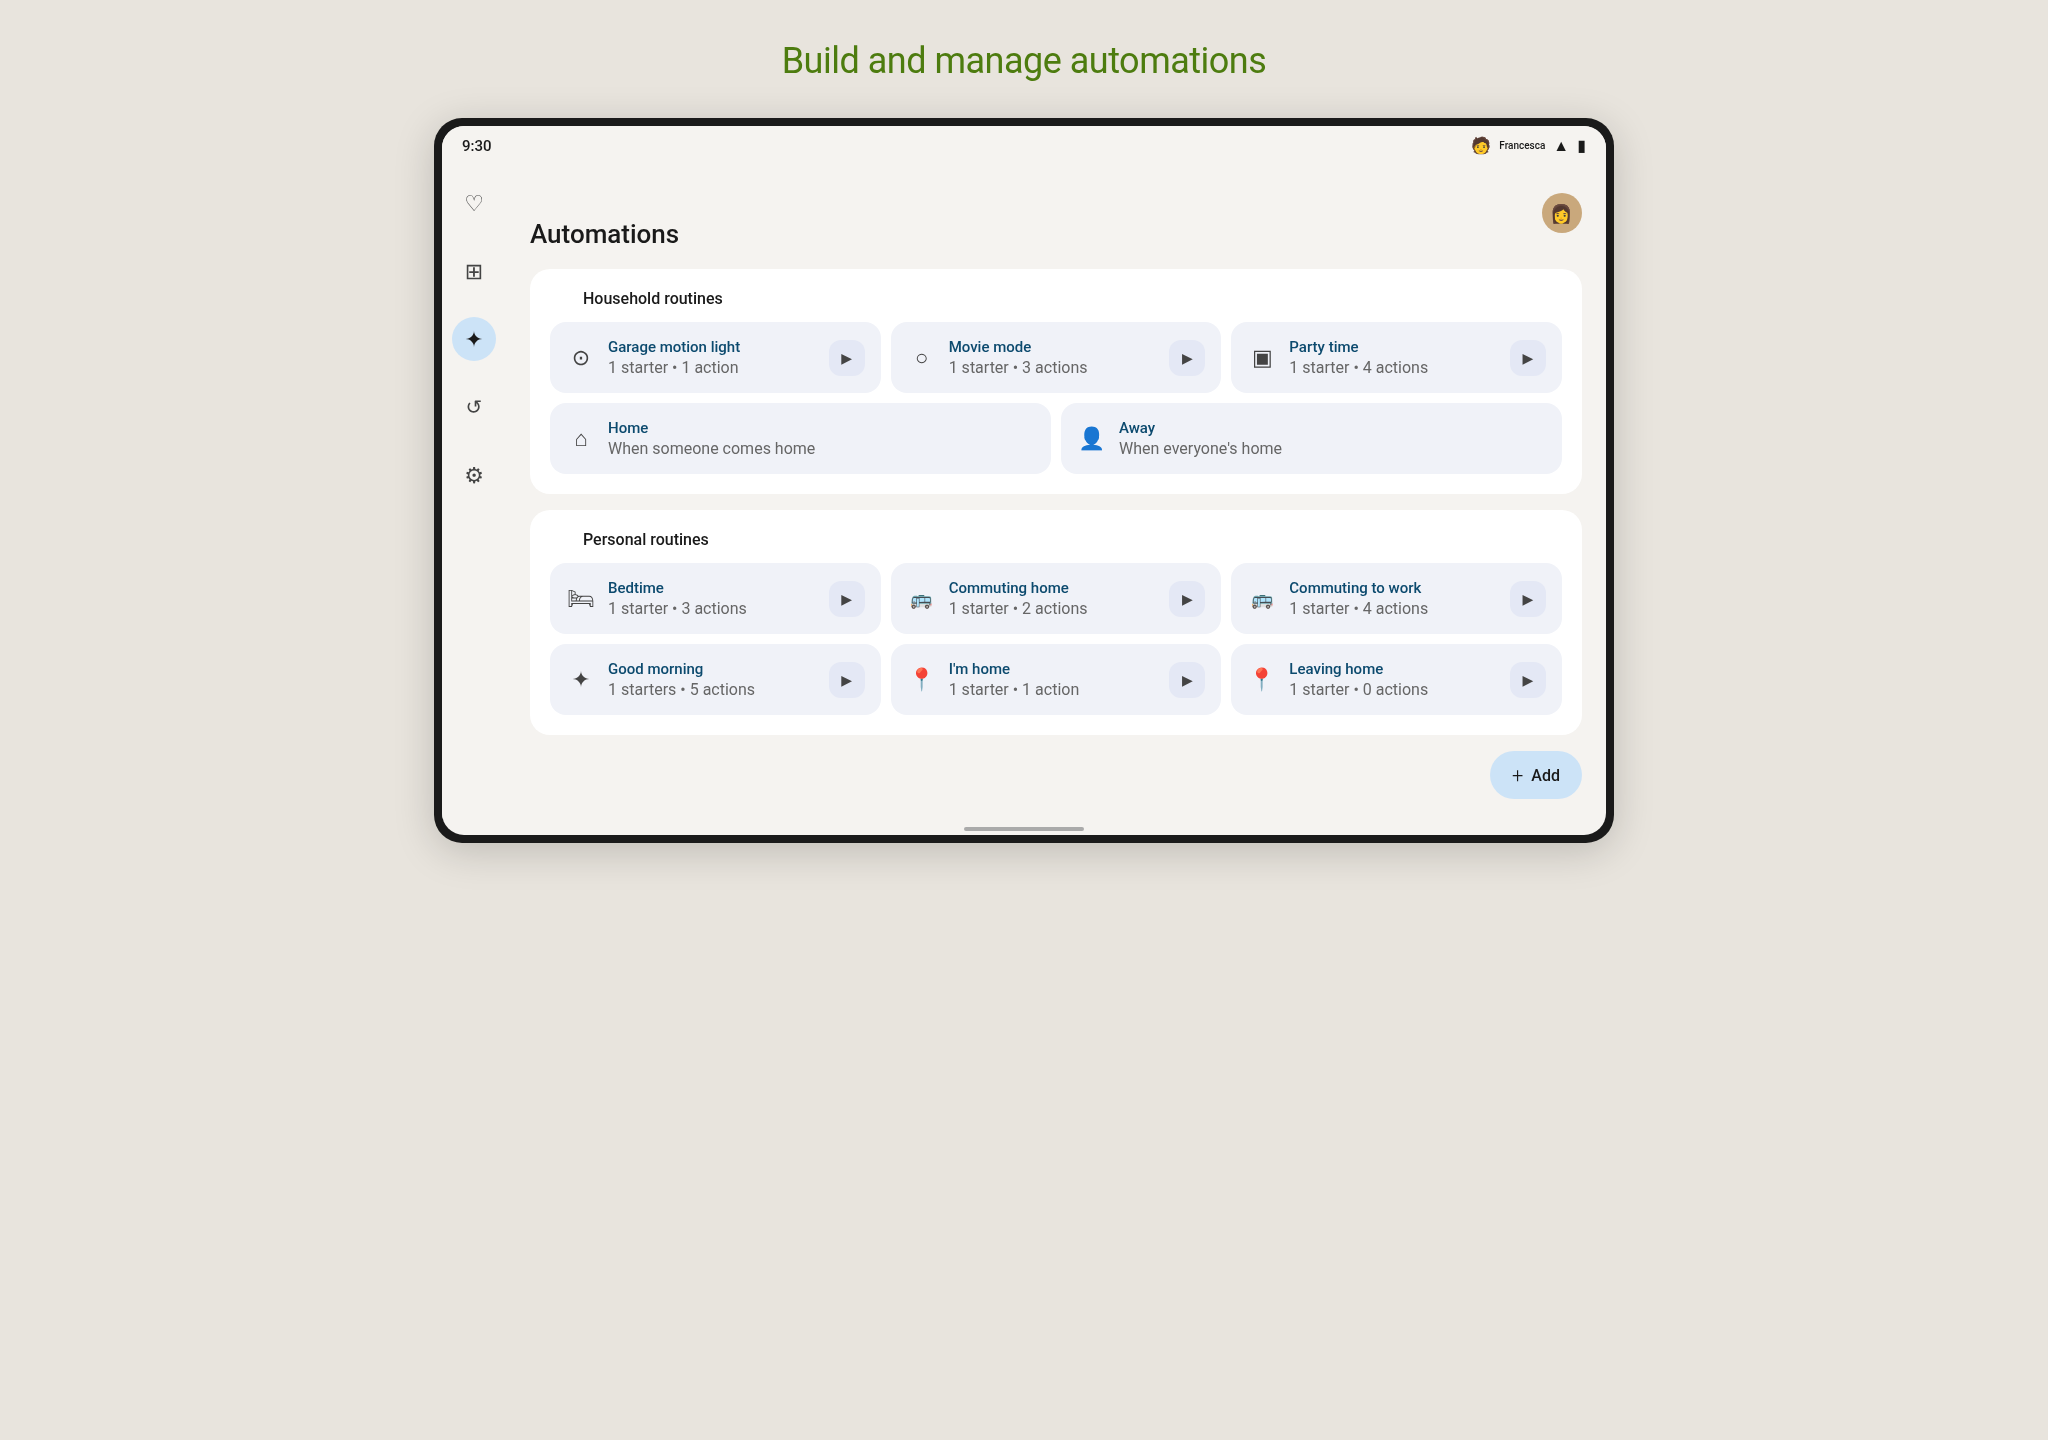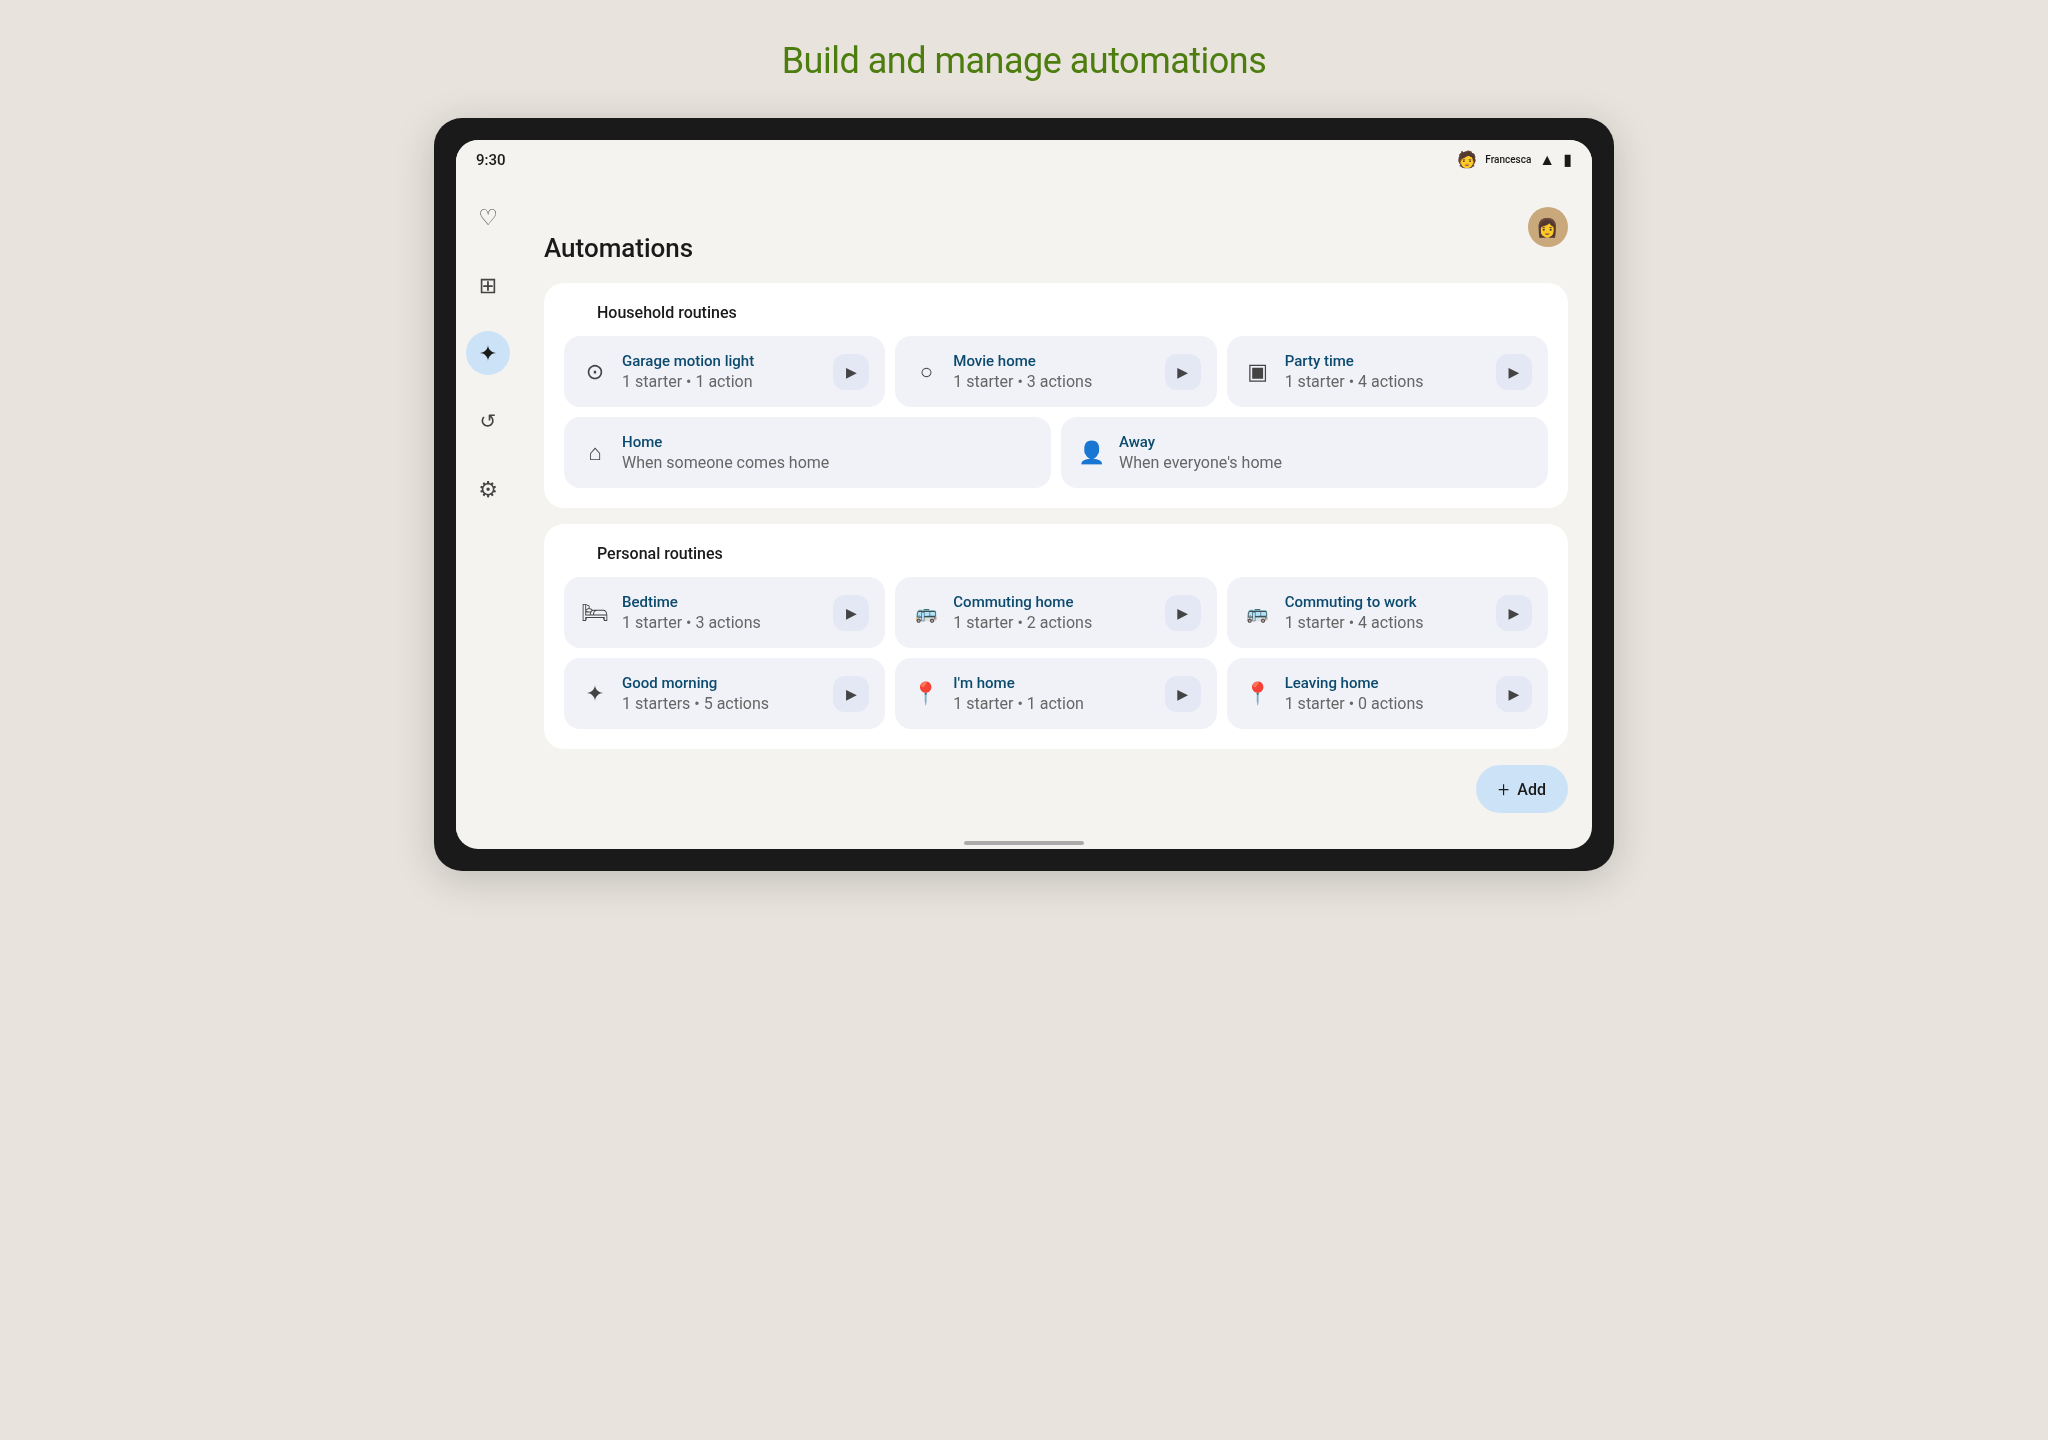--- a/index.html
+++ b/index.html
@@ -15,21 +15,21 @@
     .page-title {
       font-size: 36px;
       font-weight: 400;
       color: #4d7c0f;
       margin-bottom: 36px;
       letter-spacing: -0.5px;
     }
     .device-frame {
       background: #1a1a1a;
       border-radius: 28px;
-      padding: 22px;
+      padding: 8px;
       width: 1180px;
       max-width: 100%;
       box-shadow: 0 8px 40px rgba(0,0,0,0.18);
     }
     .device-screen {
       background: #f5f3f0;
       border-radius: 22px;
       overflow: hidden;
       display: flex;
       flex-direction: column;
@@ -261,21 +261,21 @@
                   <div class="routine-meta">1 starter • 1 action</div>
                 </div>
               </div>
               <div class="play-btn">▶</div>
             </div>
 
             <div class="routine-card">
               <div class="routine-card-left">
                 <span class="routine-icon">○</span>
                 <div class="routine-info">
-                  <div class="routine-name">Movie home</div>
+                  <div class="routine-name">Movie mode</div>
                   <div class="routine-meta">1 starter • 3 actions</div>
                 </div>
               </div>
               <div class="play-btn">▶</div>
             </div>
 
             <div class="routine-card">
               <div class="routine-card-left">
                 <span class="routine-icon">▣</span>
                 <div class="routine-info">

